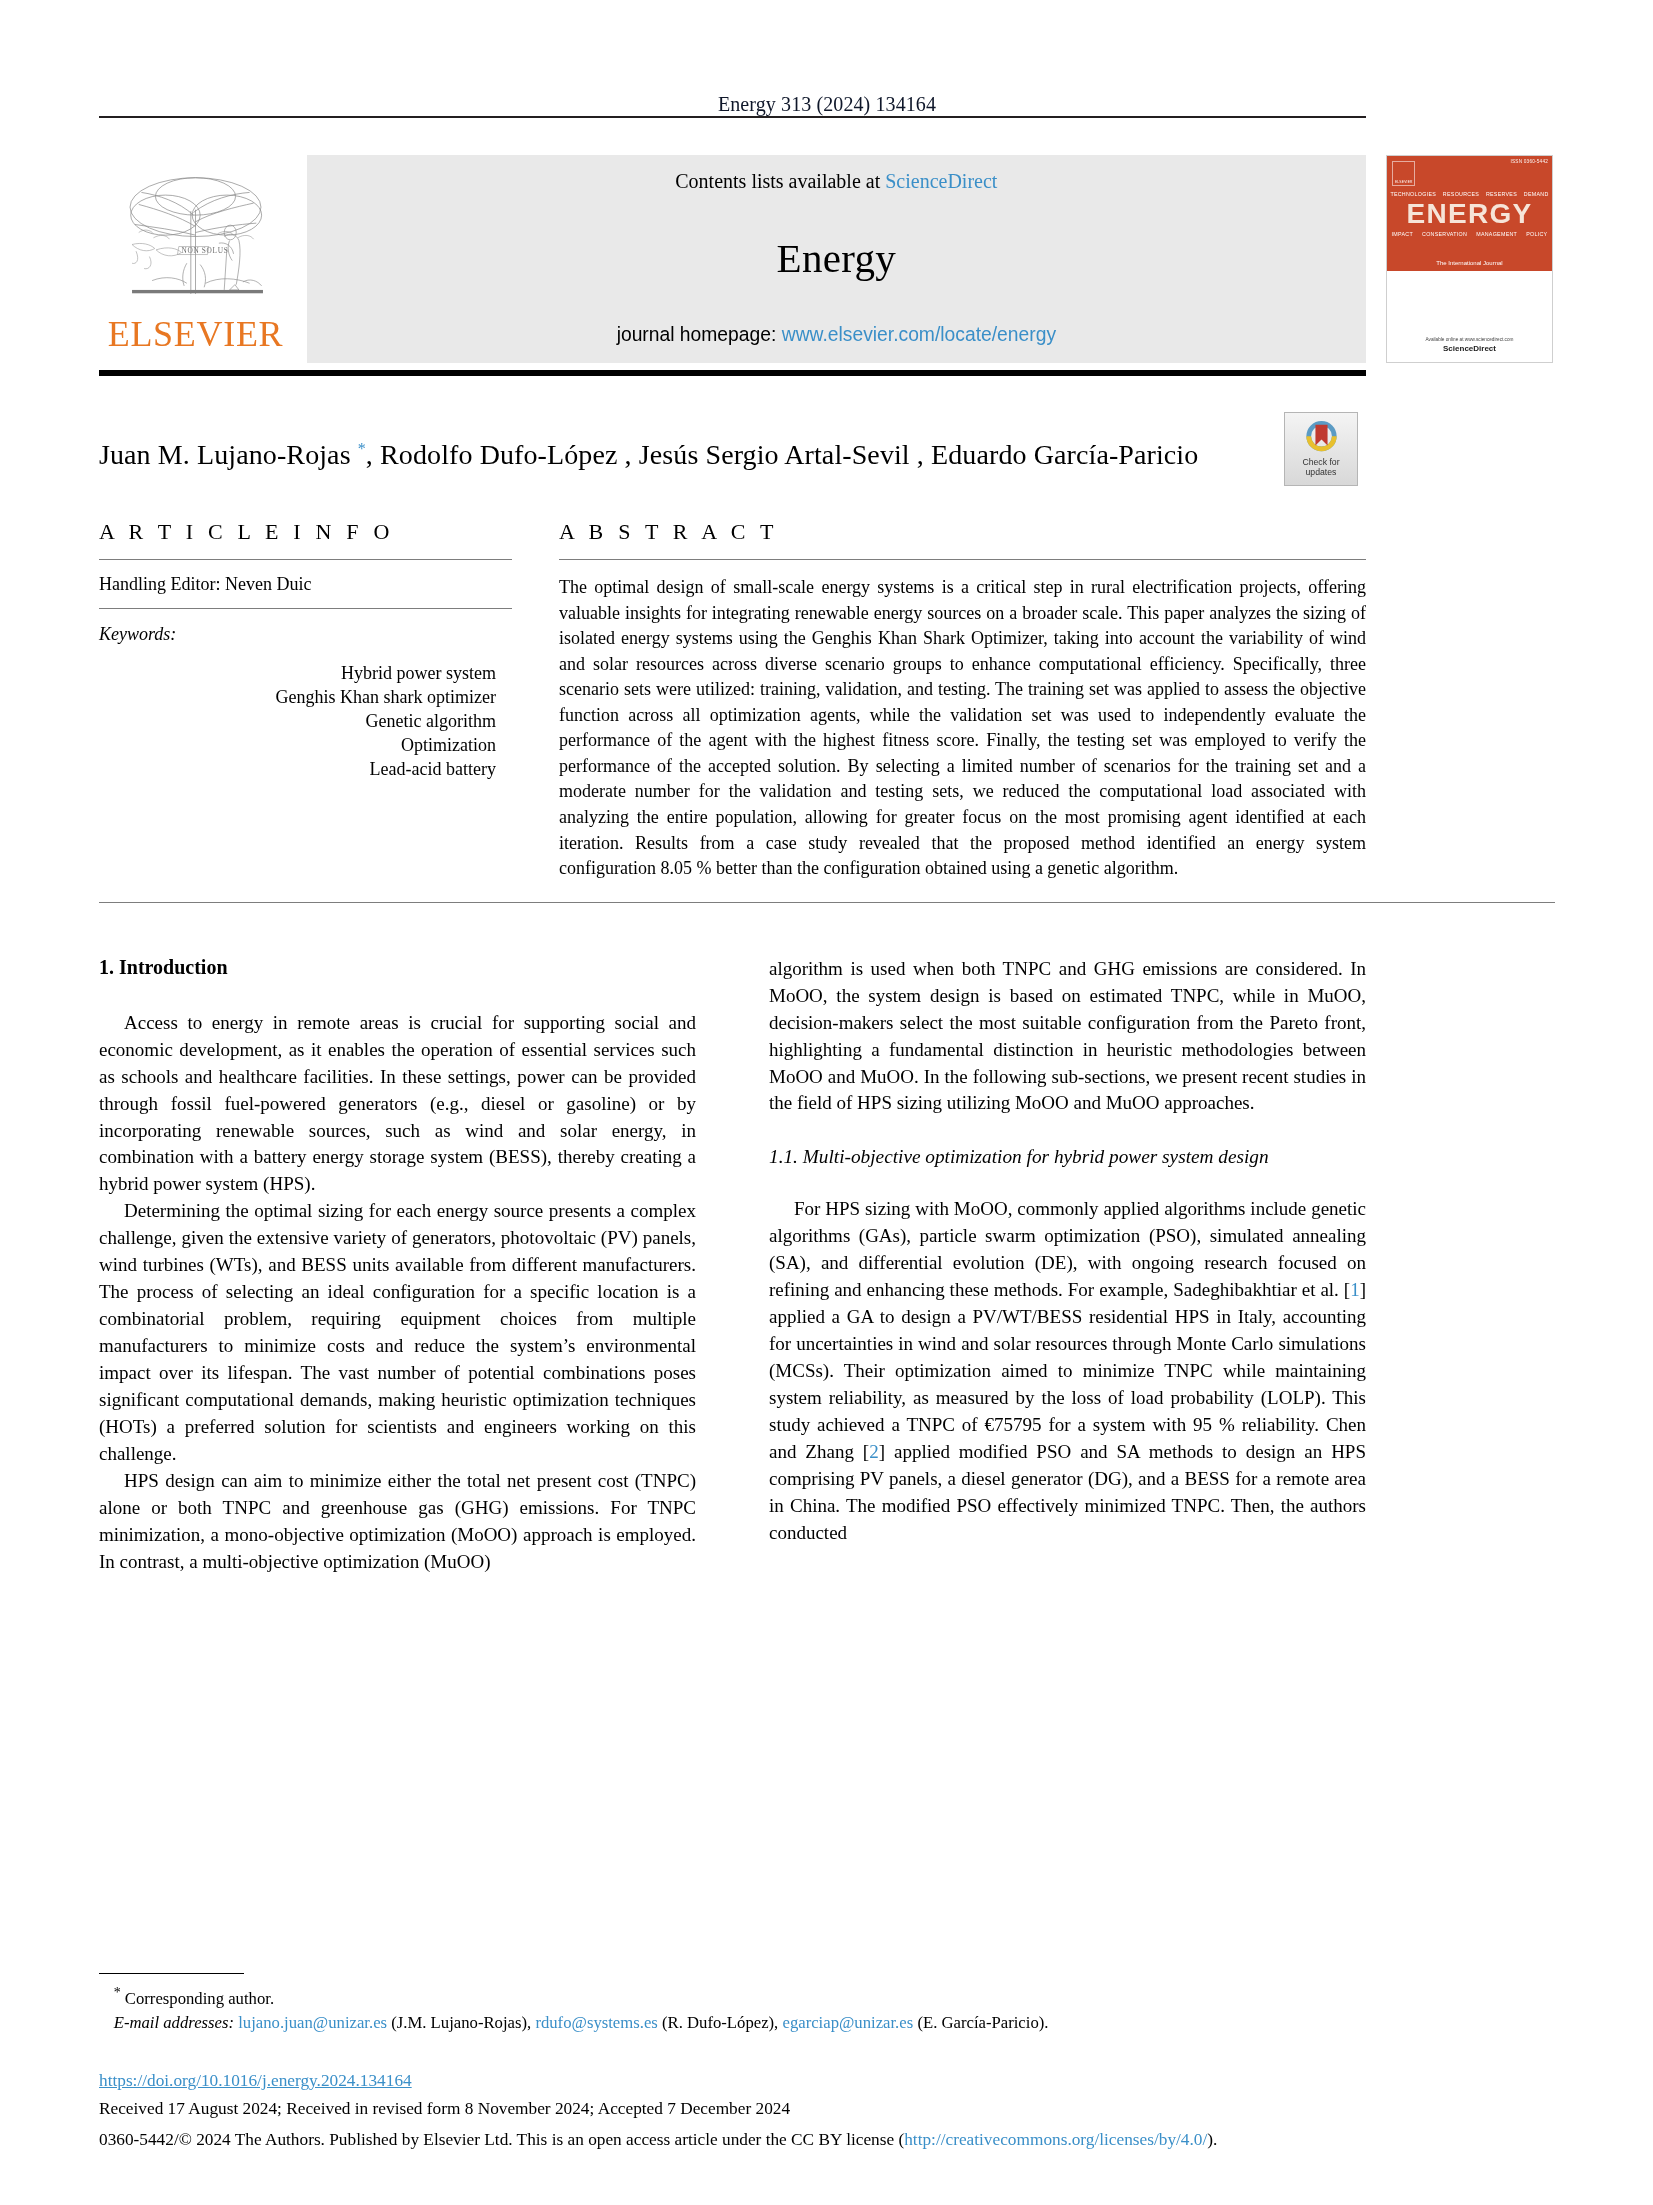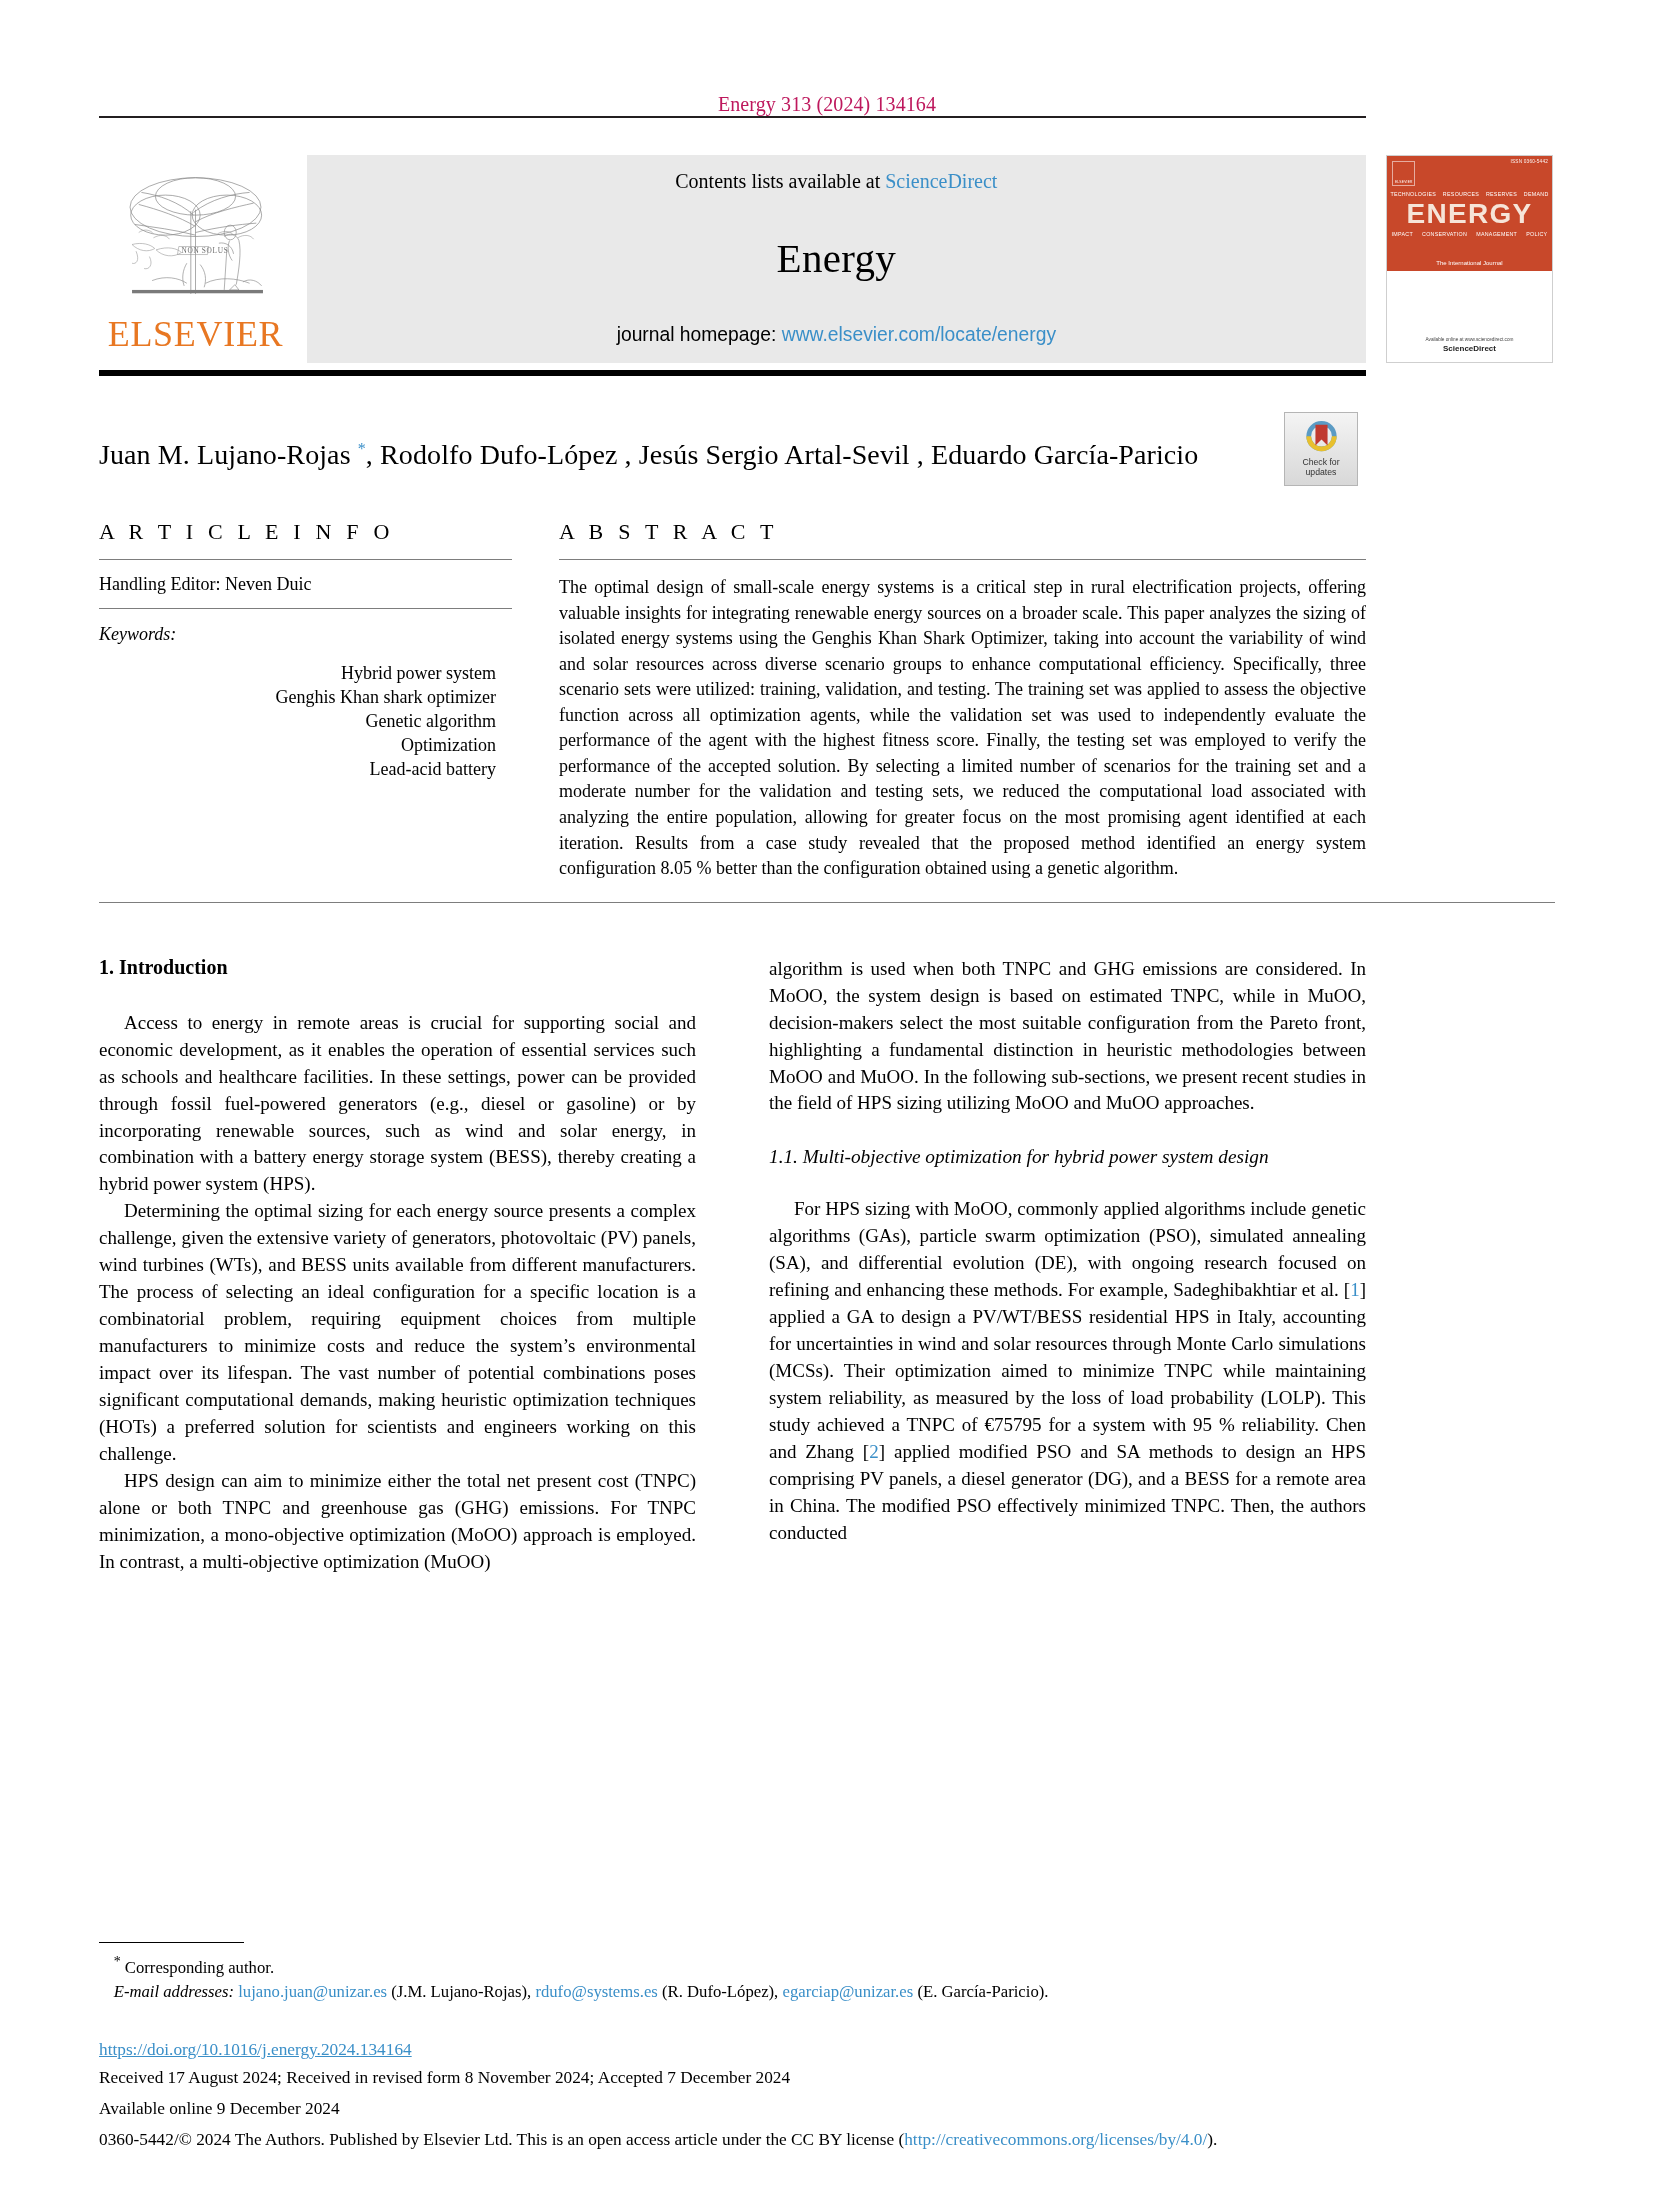--- a/index.html
+++ b/index.html
@@ -19,21 +19,21 @@
     position: relative;
     width: 1654px;
     height: 2205px;
     box-sizing: border-box;
     padding: 0 99px;
   }
 
   
   .running-head {
     text-align: center;
-    color: #be185d;
+    color: #0f172a;
     font-size: 20px;
     padding-top: 93px;
     letter-spacing: 0.1px;
   }
 
   
   .journal-header {
     margin-top: 37px;
     display: flex;
     align-items: stretch;
@@ -463,18 +463,17 @@
     <div class="fn-rule"></div>
     <div class="fn-line">
       <sup>*</sup>
       <span>Corresponding author.</span>
     </div>
     <div class="fn-line" id="email-line"><em>E-mail addresses:</em> <span class="link">lujano.juan@unizar.es</span> <span>(J.M. Lujano-Rojas),</span> <span class="link">rdufo@systems.es</span> <span>(R. Dufo-López),</span> <span class="link">egarciap@unizar.es</span> <span>(E. García-Paricio).</span></div>
     <div class="doi-line">
       <span class="link">https://doi.org/10.1016/j.energy.2024.134164</span>
     </div>
     <div class="recv-line">Received 17 August 2024; Received in revised form 8 November 2024; Accepted 7 December 2024</div>
-    <div class="recv-line">Available online 9 December 2024</div>
     <div class="recv-line" id="copyright-line">0360-5442/© 2024 The Authors.  Published by Elsevier Ltd.  This is an open access article under the CC BY license (<span class="link">http://creativecommons.org/licenses/by/4.0/</span>).</div>
   </div>
 
 </div>
 
 
 </body></html>

